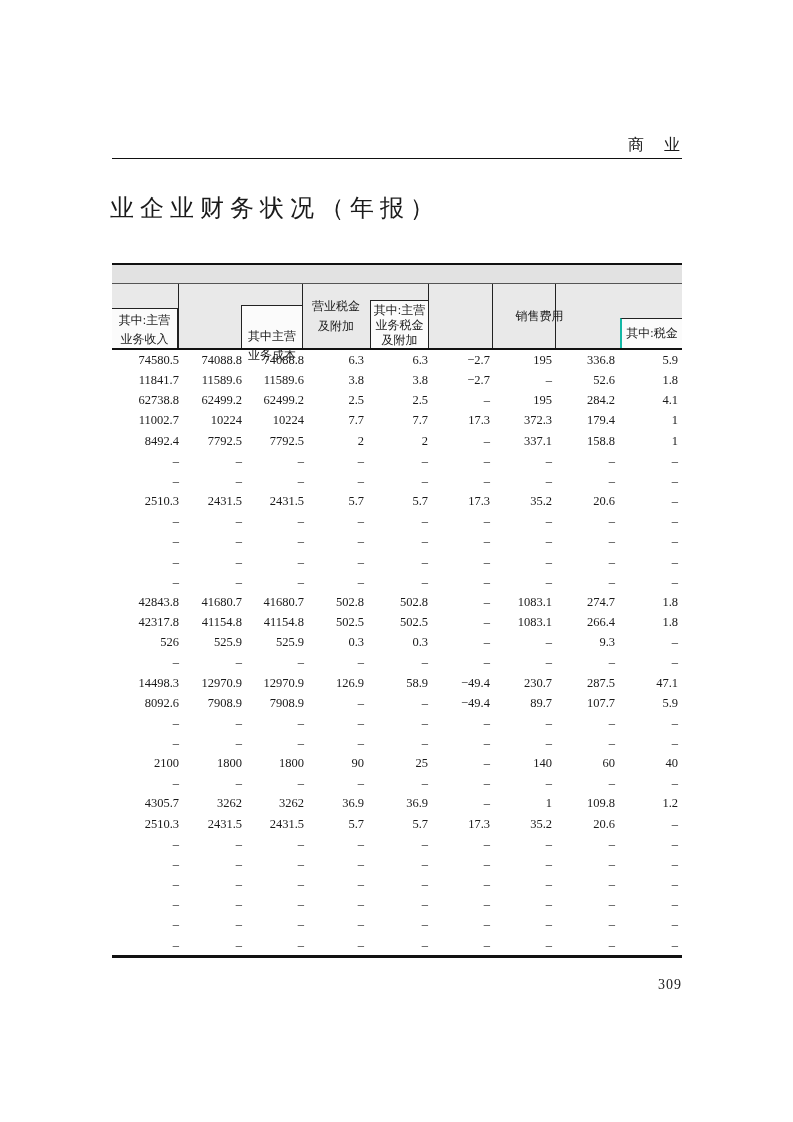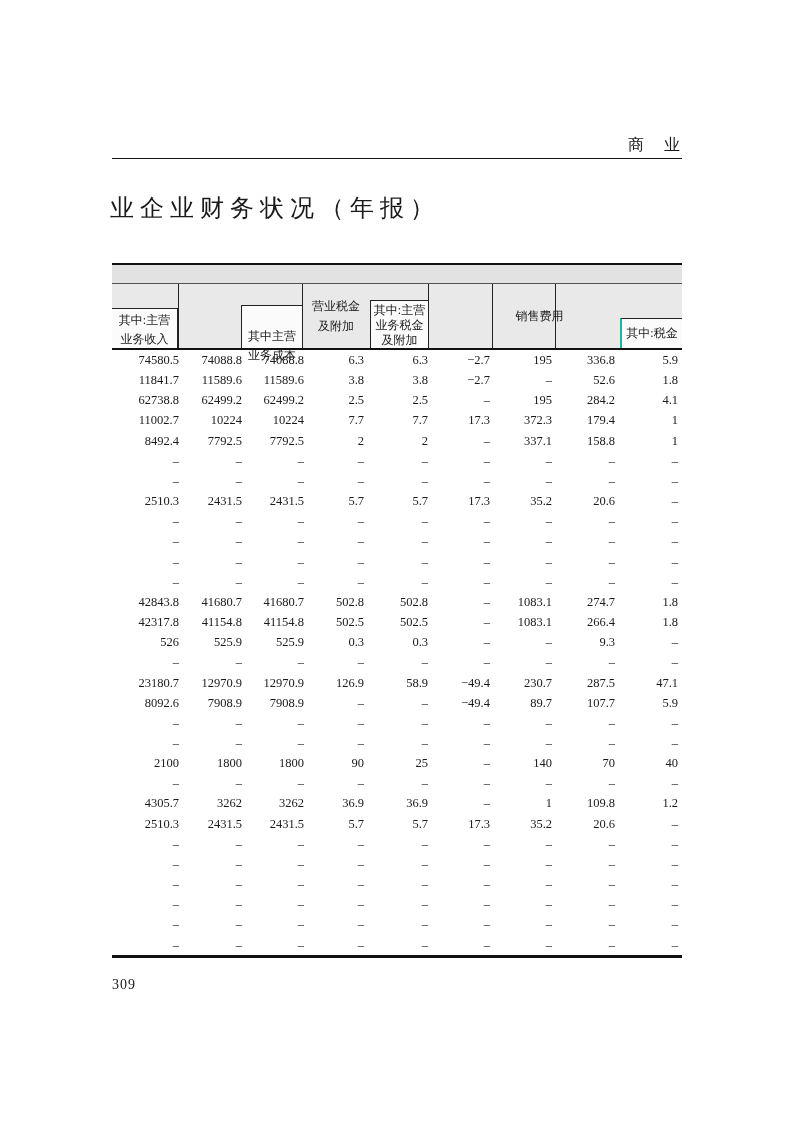--- a/index.html
+++ b/index.html
@@ -54,21 +54,21 @@
   .t-cell:nth-child(4){width:60px;}
   .t-cell:nth-child(5){width:64px;}
   .t-cell:nth-child(6){width:62px;}
   .t-cell:nth-child(7){width:62px;}
   .t-cell:nth-child(8){width:63px;}
   .t-cell:nth-child(9){width:63px;}
   .t-botborder{height:0;border-top:3px solid #111;}
   
   .page-number{
     position:absolute;top:977px;left:112px;width:570px;
-    text-align:left;font-size:14px;letter-spacing:1px;
+    text-align:right;font-size:14px;letter-spacing:1px;
   }
 </style>
 </head>
 <body>
 
 <div class="running-header">商　业</div>
 <div class="header-rule"></div>
 
 <div class="doc-title">业企业财务状况（年报）</div>
 
@@ -264,21 +264,21 @@
         <span class="t-cell">–</span>
         <span class="t-cell">–</span>
         <span class="t-cell">–</span>
         <span class="t-cell">–</span>
         <span class="t-cell">–</span>
         <span class="t-cell">–</span>
         <span class="t-cell">–</span>
         <span class="t-cell">–</span>
       </div>
       <div class="t-row">
-        <span class="t-cell">23180.7</span>
+        <span class="t-cell">14498.3</span>
         <span class="t-cell">12970.9</span>
         <span class="t-cell">12970.9</span>
         <span class="t-cell">126.9</span>
         <span class="t-cell">58.9</span>
         <span class="t-cell">−49.4</span>
         <span class="t-cell">230.7</span>
         <span class="t-cell">287.5</span>
         <span class="t-cell">47.1</span>
       </div>
       <div class="t-row">
@@ -315,21 +315,21 @@
         <span class="t-cell">–</span>
       </div>
       <div class="t-row">
         <span class="t-cell">2100</span>
         <span class="t-cell">1800</span>
         <span class="t-cell">1800</span>
         <span class="t-cell">90</span>
         <span class="t-cell">25</span>
         <span class="t-cell">–</span>
         <span class="t-cell">140</span>
-        <span class="t-cell">70</span>
+        <span class="t-cell">60</span>
         <span class="t-cell">40</span>
       </div>
       <div class="t-row">
         <span class="t-cell">–</span>
         <span class="t-cell">–</span>
         <span class="t-cell">–</span>
         <span class="t-cell">–</span>
         <span class="t-cell">–</span>
         <span class="t-cell">–</span>
         <span class="t-cell">–</span>

